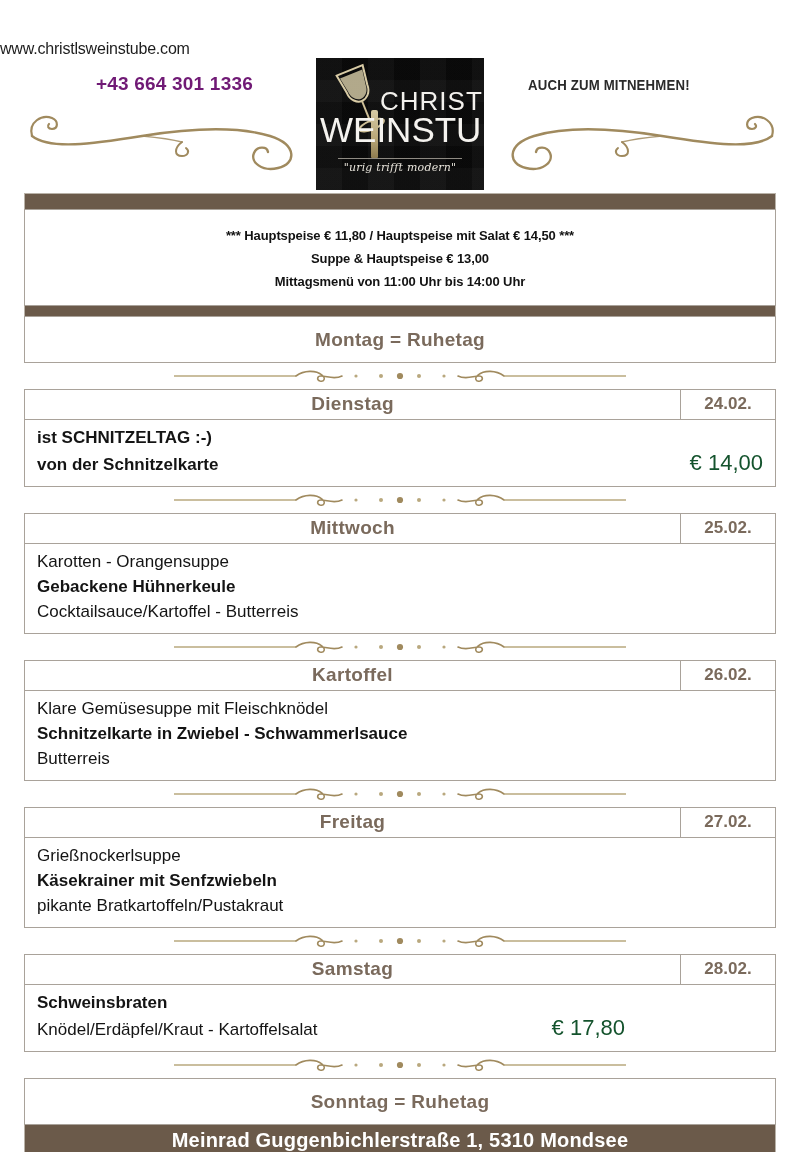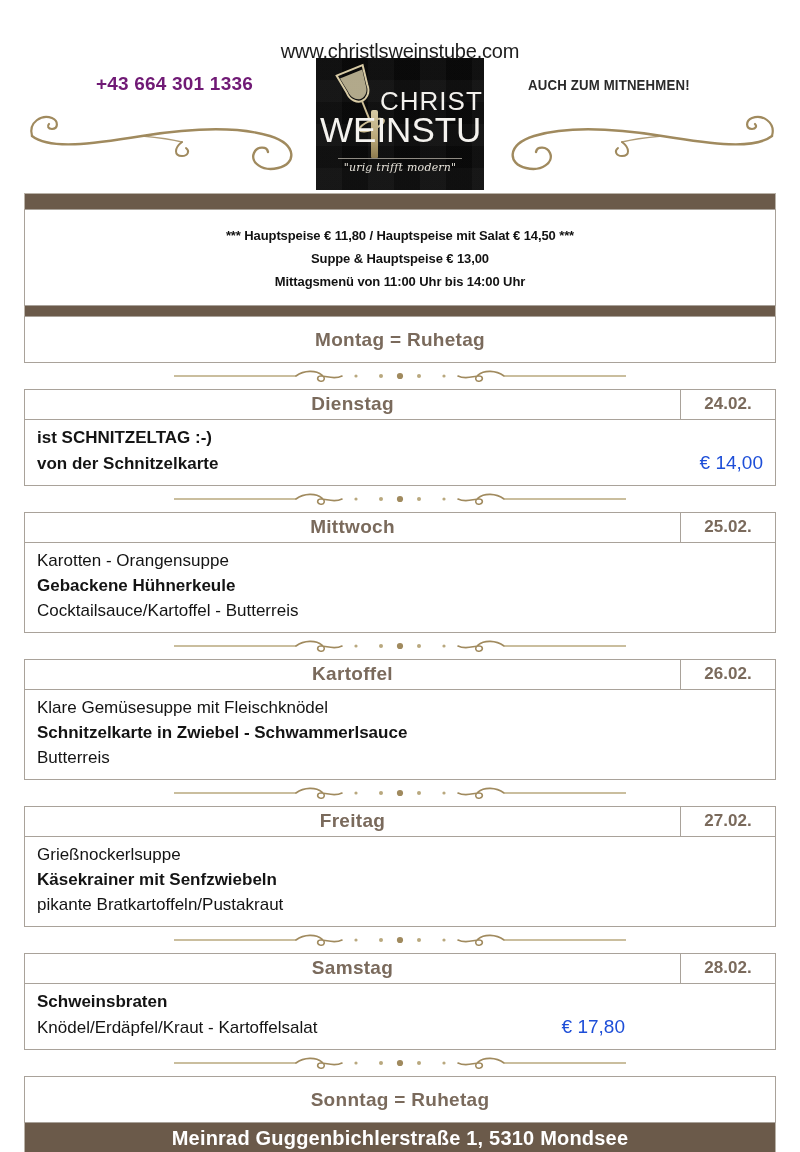--- a/index.html
+++ b/index.html
@@ -48,22 +48,22 @@
     color: #2a2a2a;
     white-space: nowrap;
     transform: scaleX(0.88);
     transform-origin: left top;
   }
   .website {
     position: absolute;
     left: 0;
     right: 0;
     top: 40px;
-    text-align: center;
-    font-size: 20px;
+    text-align: left;
+    font-size: 16px;
     font-weight: normal;
     color: #1d1d1d;
     letter-spacing: -0.2px;
   }
 
   
   .logo {
     position: absolute;
     left: 316px;
     top: 58px;
@@ -265,23 +265,23 @@
     font-size: 17px;
     line-height: 25px;
     color: #141414;
     white-space: nowrap;
   }
   .line .txt { flex: 0 0 auto; }
   .line.bold .txt { font-weight: bold; }
   .line .spacer { flex: 1 1 auto; }
   .line .price {
     flex: 0 0 auto;
-    font-size: 19px;
+    font-size: 22px;
     font-weight: normal;
-    color: #1d4ed8;
+    color: #14532d;
   }
   .line.bold .price { font-weight: normal; }
 
   .footer-bar {
     background: #6b5a4a;
     height: 32px;
     display: flex;
     align-items: center;
     justify-content: center;
     border-left: 1px solid #b9b2a8;

